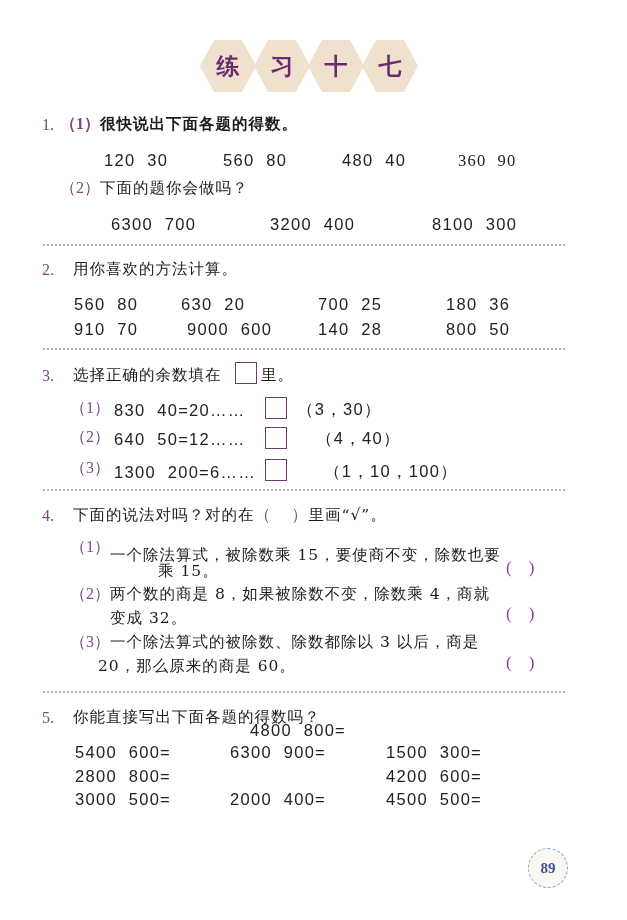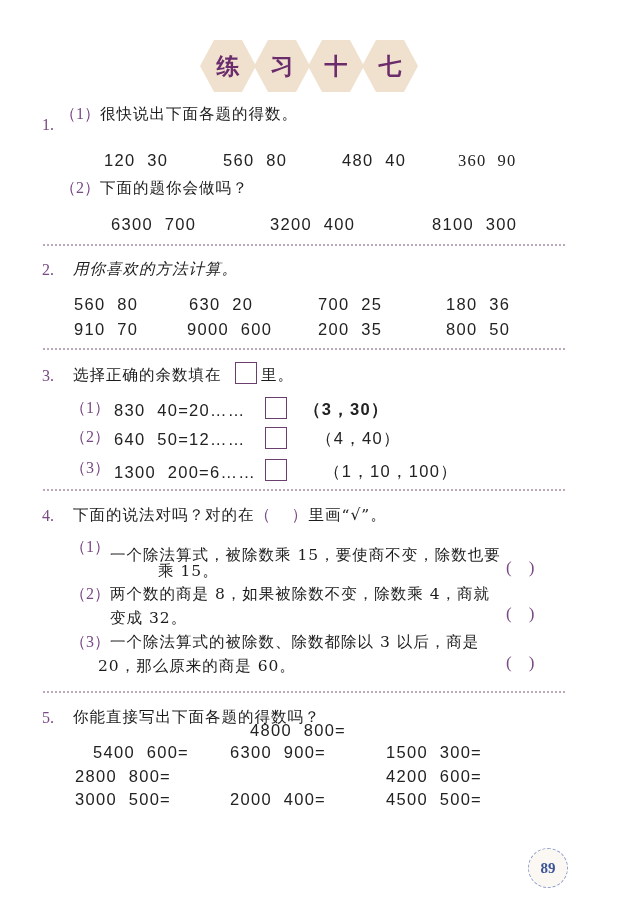--- a/index.html
+++ b/index.html
@@ -28,63 +28,63 @@
 <div class="title-row">
   <div class="hex" style="left:0px">练</div>
   <div class="hex" style="left:54px">习</div>
   <div class="hex" style="left:108px">十</div>
   <div class="hex" style="left:162px">七</div>
 </div>
 
 <div class="abs" style="left:42px; top:115px;">
   <span class="num">1.</span>
 </div>
-<div class="abs" style="left:60px; top:104px;">
+<div class="abs" style="left:60px; top:114px;font-weight:bold;">
   <span class="paren-num">（1）</span><span class="zh">很快说出下面各题的得数。</span>
 </div>
 <div class="abs calc" style="left:104px; top:151px;">120  30</div>
 <div class="abs calc" style="left:223px; top:151px;">560  80</div>
 <div class="abs calc" style="left:342px; top:151px;">480  40</div>
 <div class="abs calc" style="left:458px; top:151px;font-family:Liberation Serif, serif;">360  90</div>
 
 <div class="abs" style="left:60px; top:178px;">
   <span class="paren-num">（2）</span><span class="zh">下面的题你会做吗？</span>
 </div>
 <div class="abs calc" style="left:111px; top:215px;">6300  700</div>
 <div class="abs calc" style="left:270px; top:215px;">3200  400</div>
 <div class="abs calc" style="left:432px; top:215px;">8100  300</div>
 
 <div class="sep" style="top:244px;"></div>
 
 <div class="abs" style="left:42px; top:260px;">
   <span class="num">2.</span>
 </div>
-<div class="abs zh" style="left:73px; top:259px;font-style:italic;">用你喜欢的方法计算。</div>
+<div class="abs zh" style="left:73px; top:259px;">用你喜欢的方法计算。</div>
 <div class="abs calc" style="left:74px; top:295px;">560  80</div>
-<div class="abs calc" style="left:189px; top:295px;">630  20</div>
+<div class="abs calc" style="left:181px; top:295px;">630  20</div>
 <div class="abs calc" style="left:318px; top:295px;">700  25</div>
 <div class="abs calc" style="left:446px; top:295px;text-align:center;">180  36</div>
 <div class="abs calc" style="left:74px; top:320px;">910  70</div>
 <div class="abs calc" style="left:187px; top:320px;">9000  600</div>
-<div class="abs calc" style="left:318px; top:320px;">200  35</div>
+<div class="abs calc" style="left:318px; top:320px;">140  28</div>
 <div class="abs calc" style="left:446px; top:320px;">800  50</div>
 
 <div class="sep" style="top:348px;"></div>
 
 <div class="abs" style="left:42px; top:366px;">
   <span class="num">3.</span>
 </div>
 <div class="abs zh" style="left:73px; top:365px;">选择正确的余数填在</div>
 <div class="box" style="left:235px; top:362px;"></div>
 <div class="abs zh" style="left:261px; top:365px;">里。</div>
 
 <div class="abs paren-num" style="left:70px; top:398px;">（1）</div>
 <div class="abs calc" style="left:114px; top:401px;">830  40=20……</div>
 <div class="box" style="left:265px; top:397px;"></div>
-<div class="abs calc" style="left:304px; top:399px;font-weight:bold;">（3，30）</div>
+<div class="abs calc" style="left:297px; top:399px;">（3，30）</div>
 
 <div class="abs paren-num" style="left:70px; top:427px;">（2）</div>
 <div class="abs calc" style="left:114px; top:430px;">640  50=12……</div>
 <div class="box" style="left:265px; top:427px;"></div>
 <div class="abs calc" style="left:316px; top:428px;">（4，40）</div>
 
 <div class="abs paren-num" style="left:70px; top:458px;">（3）</div>
 <div class="abs calc" style="left:114px; top:463px;">1300  200=6……</div>
 <div class="box" style="left:265px; top:459px;"></div>
 <div class="abs calc" style="left:324px; top:461px;">（1，10，100）</div>
@@ -111,21 +111,21 @@
 <div class="abs zh" style="left:98px; top:656px; white-space:pre;">20，那么原来的商是 60。</div>
 <div class="abs answer-paren" style="left:506px; top:653px;">(    )</div>
 
 <div class="sep" style="top:691px;"></div>
 
 <div class="abs" style="left:42px; top:708px;">
   <span class="num">5.</span>
 </div>
 <div class="abs zh" style="left:73px; top:707px;">你能直接写出下面各题的得数吗？</div>
 
-<div class="abs calc" style="left:75px; top:743px;margin-left:18px;">5400  600=</div>
+<div class="abs calc" style="left:75px; top:743px;">5400  600=</div>
 <div class="abs calc" style="left:230px; top:743px;">6300  900=</div>
 <div class="abs calc" style="left:386px; top:743px;">1500  300=</div>
 <div class="abs calc" style="left:75px; top:767px;">2800  800=</div>
 <div class="abs calc" style="left:230px; top:721px;margin-left:20px;">4800  800=</div>
 <div class="abs calc" style="left:386px; top:767px;text-align:center;">4200  600=</div>
 <div class="abs calc" style="left:75px; top:790px;">3000  500=</div>
 <div class="abs calc" style="left:230px; top:790px;">2000  400=</div>
 <div class="abs calc" style="left:386px; top:790px;">4500  500=</div>
 
 <div class="page-num">89</div>

